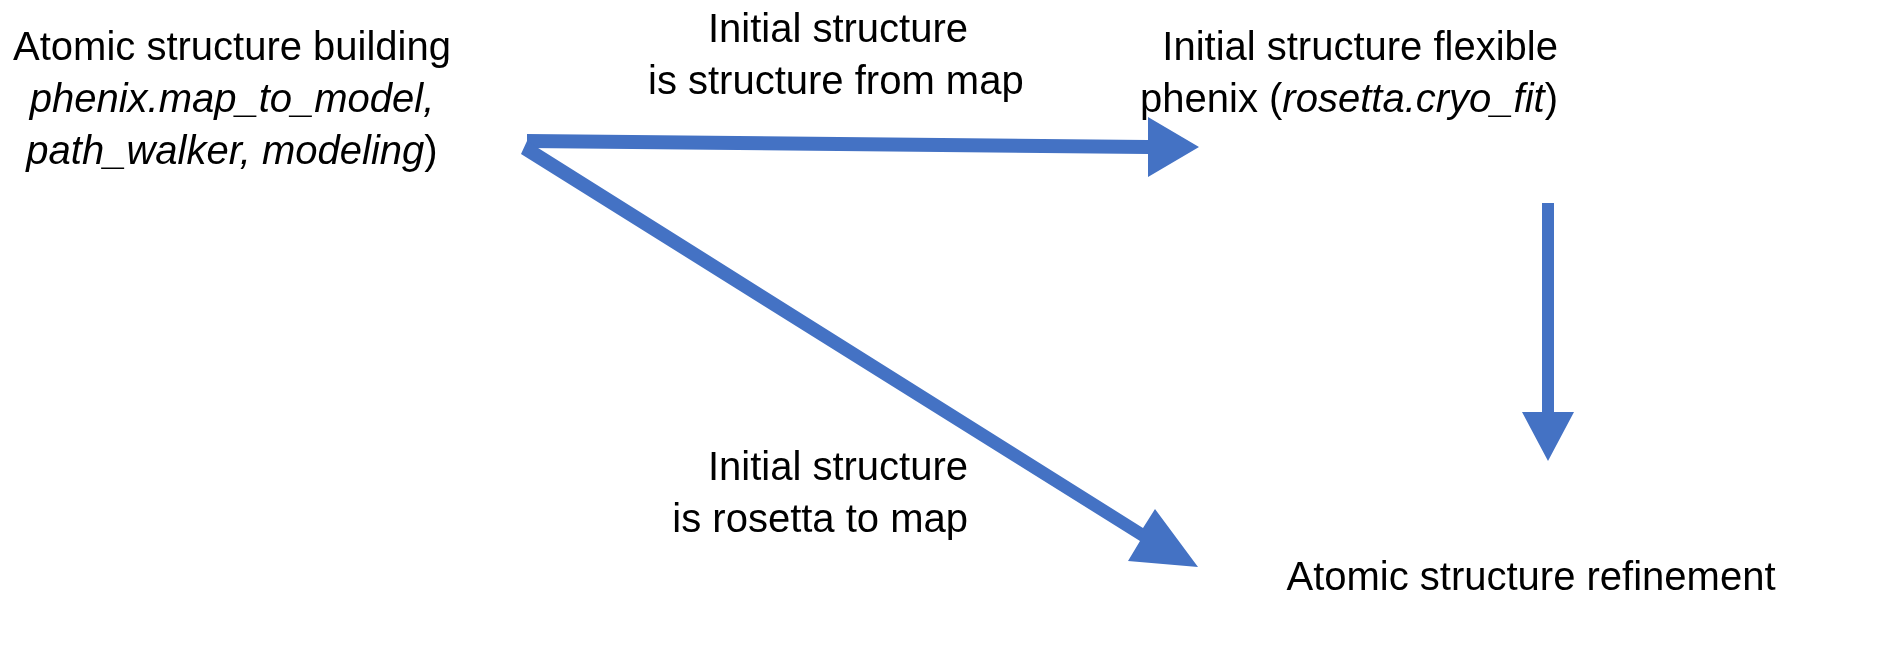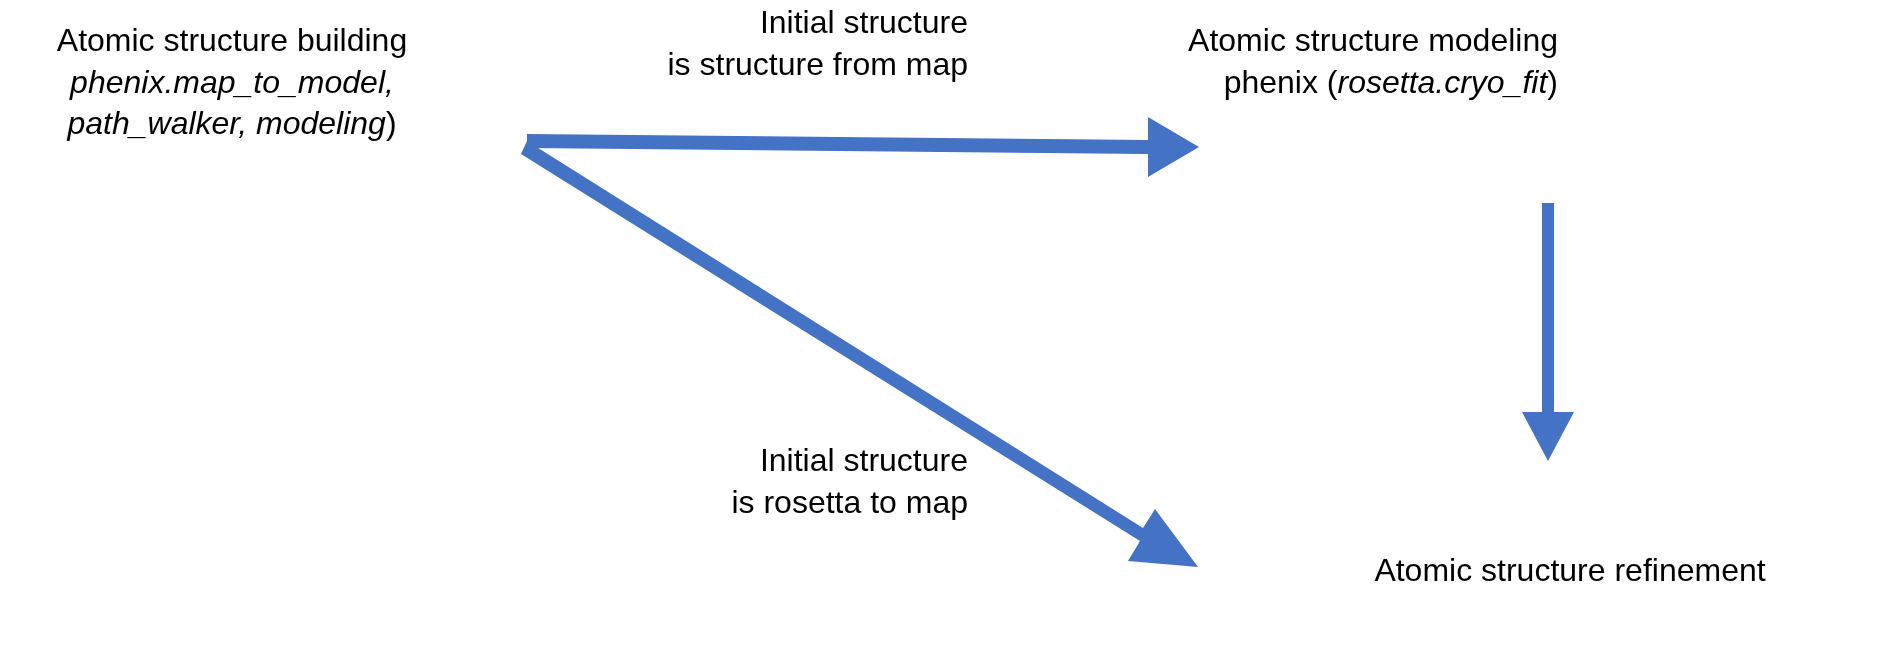--- a/index.html
+++ b/index.html
@@ -13,35 +13,35 @@
     width: 1884px;
     height: 662px;
     background: #ffffff;
     overflow: hidden;
     font-family: "Liberation Sans", "DejaVu Sans", sans-serif;
     color: #000000;
   }
   .node {
     position: absolute;
     line-height: 1.30;
-    font-size: 32px;
+    font-size: 40px;
     color: #000000;
     white-space: nowrap;
   }
   .node .ln { display: block; }
   .it { font-style: italic; }
   .center { text-align: center; }
   .left { text-align: right; }
 
   
   #node-build      { left: 8px;    top: 20px;  width: 448px; }
   #label-different { left: 648px;  top: 2px;   width: 320px; }
   #node-flex       { left: 1088px; top: 20px;  width: 470px; }
   #label-similar   { left: 648px;  top: 440px; width: 320px; }
-  #node-refine     { left: 1256px; top: 550px; width: 628px; }
+  #node-refine     { left: 1217px; top: 550px; width: 628px; }
 
   
   #arrow-layer {
     position: absolute;
     left: 0; top: 0;
     width: 1884px;
     height: 662px;
     pointer-events: none;
   }
 </style>
@@ -70,21 +70,21 @@
     <span class="ln it">phenix.map_to_model,</span>
     <span class="ln"><span class="it">path_walker, modeling</span><span>)</span></span>
   </div>
 
   <div class="node left" id="label-different">
     <span class="ln">Initial structure</span>
     <span class="ln">is structure from map</span>
   </div>
 
   <div class="node left" id="node-flex">
-    <span class="ln">Atomic structure modeling</span>
+    <span class="ln">Initial structure flexible</span>
     <span class="ln"><span>phenix (</span><span class="it">rosetta.cryo_fit</span><span>)</span></span>
   </div>
 
   <div class="node left" id="label-similar">
     <span class="ln">Initial structure</span>
     <span class="ln">is rosetta to map</span>
   </div>
 
   <div class="node center" id="node-refine">
     <span class="ln">Atomic structure refinement</span>

